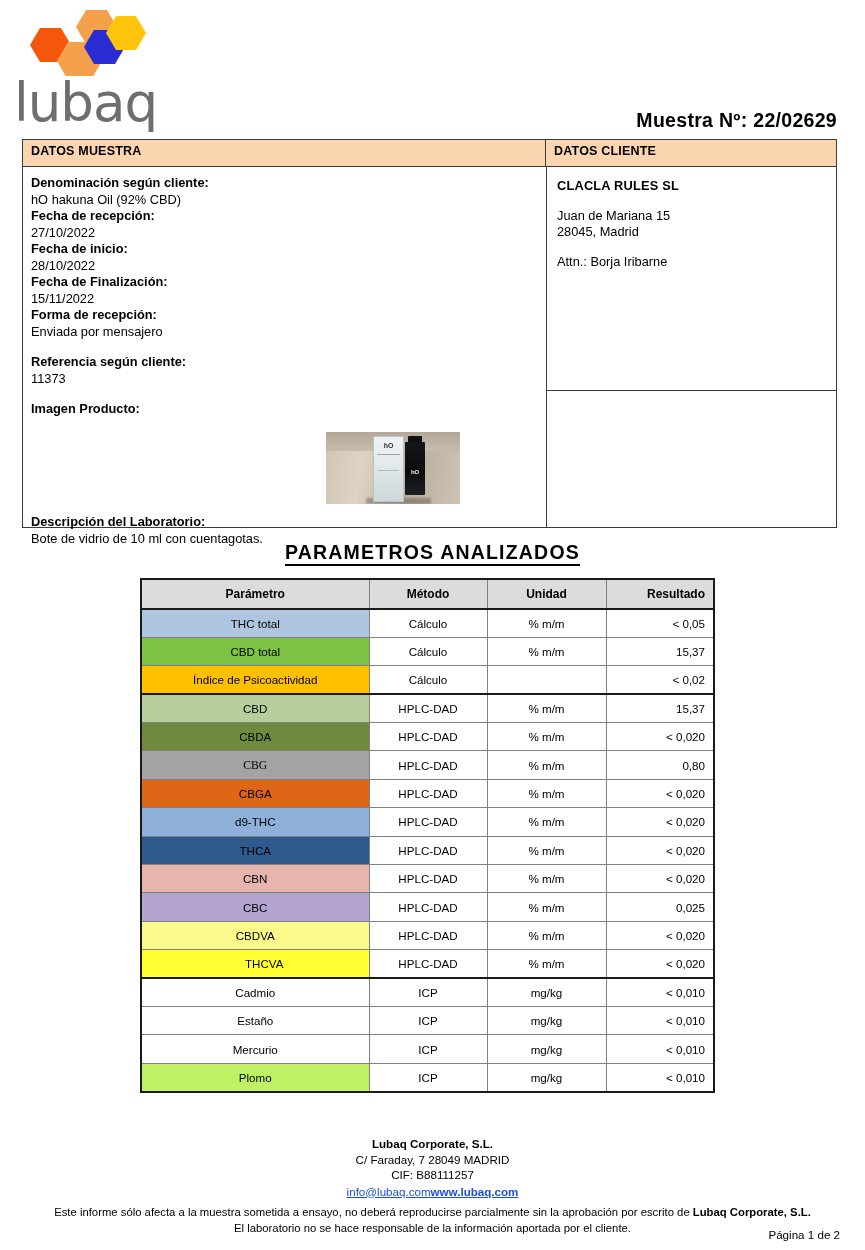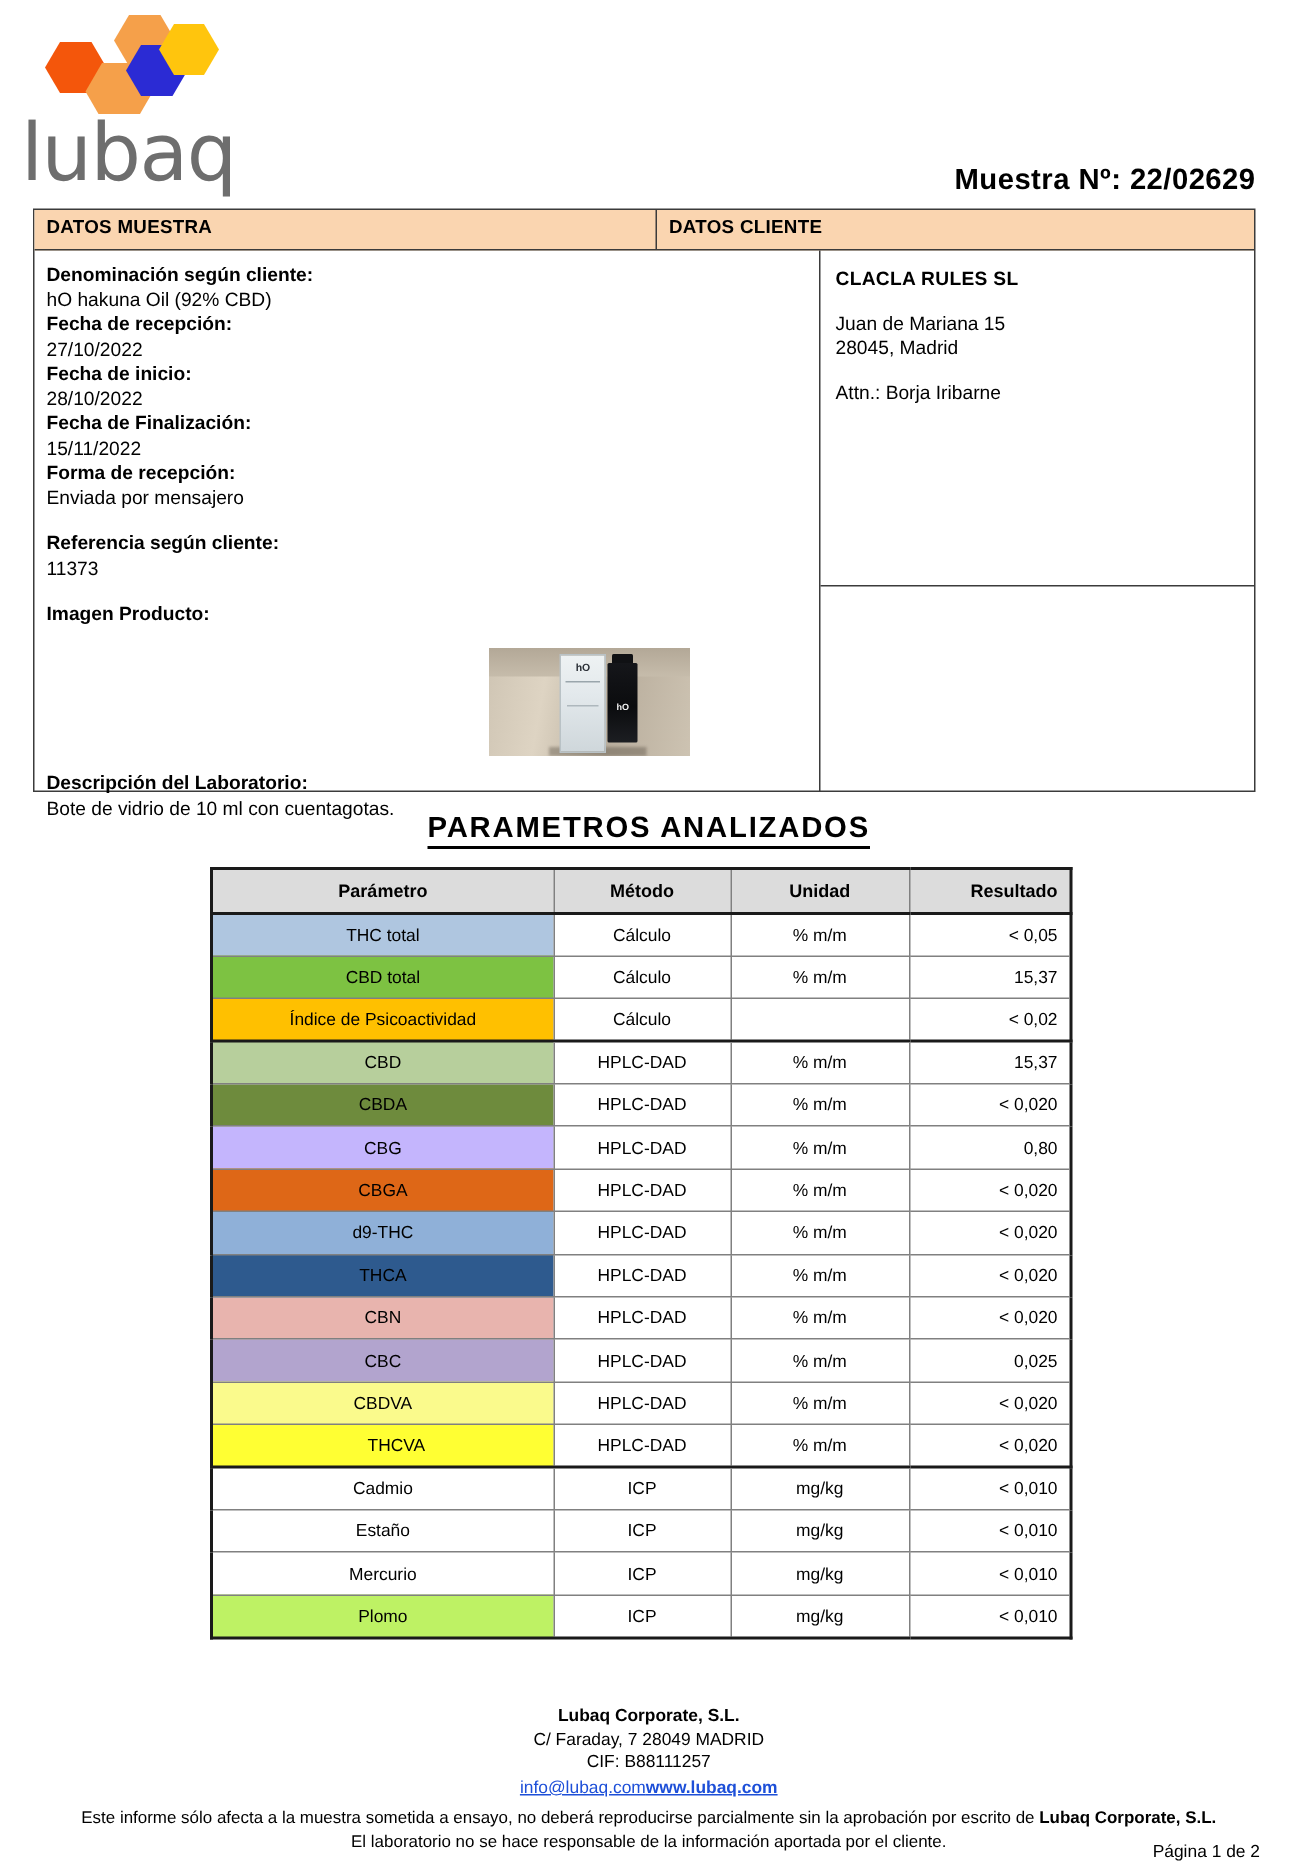--- a/index.html
+++ b/index.html
@@ -57,21 +57,21 @@
     border: 1.5px solid #3b3b3b;
     box-sizing: border-box;
   }
   .info-headrow {
     display: flex;
     height: 26px;
     background: #FAD5B0;
     border-bottom: 1.5px solid #3b3b3b;
   }
   .info-headrow .cellL {
-    width: 415px;
+    width: 523px;
     border-right: 1.5px solid #3b3b3b;
     box-sizing: border-box;
     padding: 4px 0 0 8px;
     font-size: 12.5px;
     font-weight: bold;
     letter-spacing: 0.2px;
   }
   .info-headrow .cellR {
     flex: 1;
     padding: 4px 0 0 8px;
@@ -400,21 +400,21 @@
         <td class="c-unidad">% m/m</td>
         <td class="c-result">15,37</td>
       </tr>
       <tr>
         <td class="c-param" style="background: rgb(110, 139, 61);">CBDA</td>
         <td class="c-metodo">HPLC-DAD</td>
         <td class="c-unidad">% m/m</td>
         <td class="c-result">&lt; 0,020</td>
       </tr>
       <tr>
-        <td class="c-param" style="background: #c4b5fd;">CBG</td>
+        <td class="c-param" style="background: #a3a3a3; font-family: Liberation Serif, serif;">CBG</td>
         <td class="c-metodo">HPLC-DAD</td>
         <td class="c-unidad">% m/m</td>
         <td class="c-result">0,80</td>
       </tr>
       <tr>
         <td class="c-param" style="background: rgb(222, 103, 23);">CBGA</td>
         <td class="c-metodo">HPLC-DAD</td>
         <td class="c-unidad">% m/m</td>
         <td class="c-result">&lt; 0,020</td>
       </tr>

